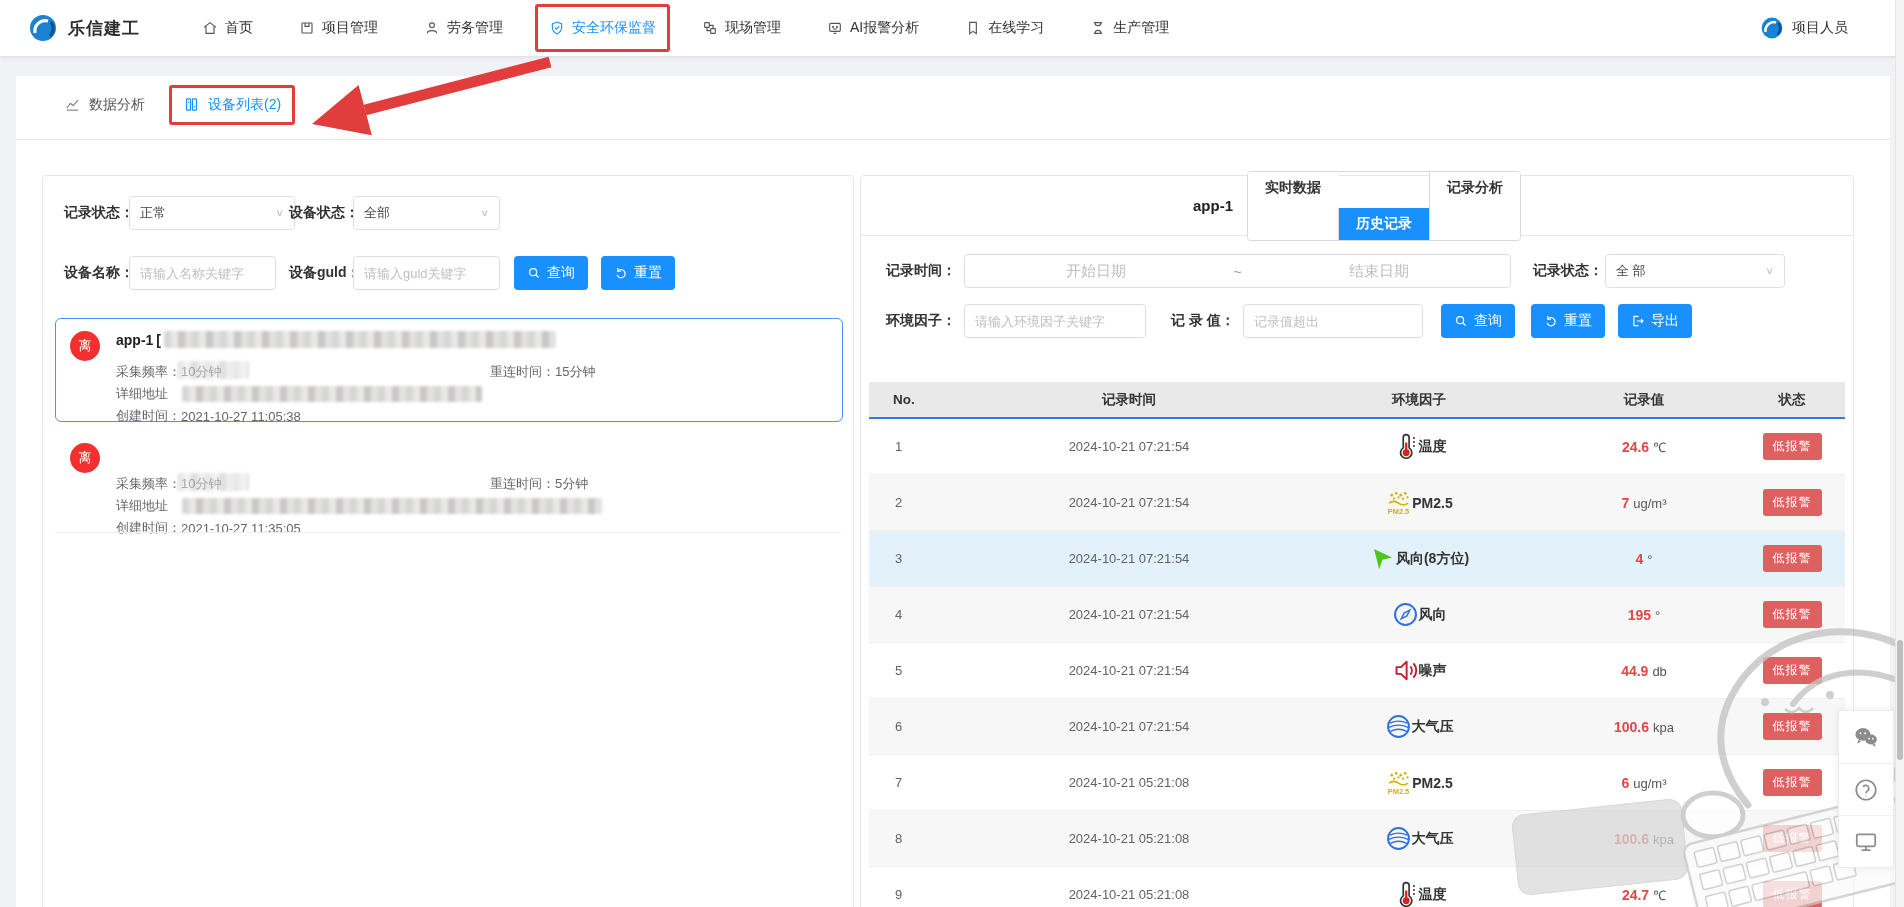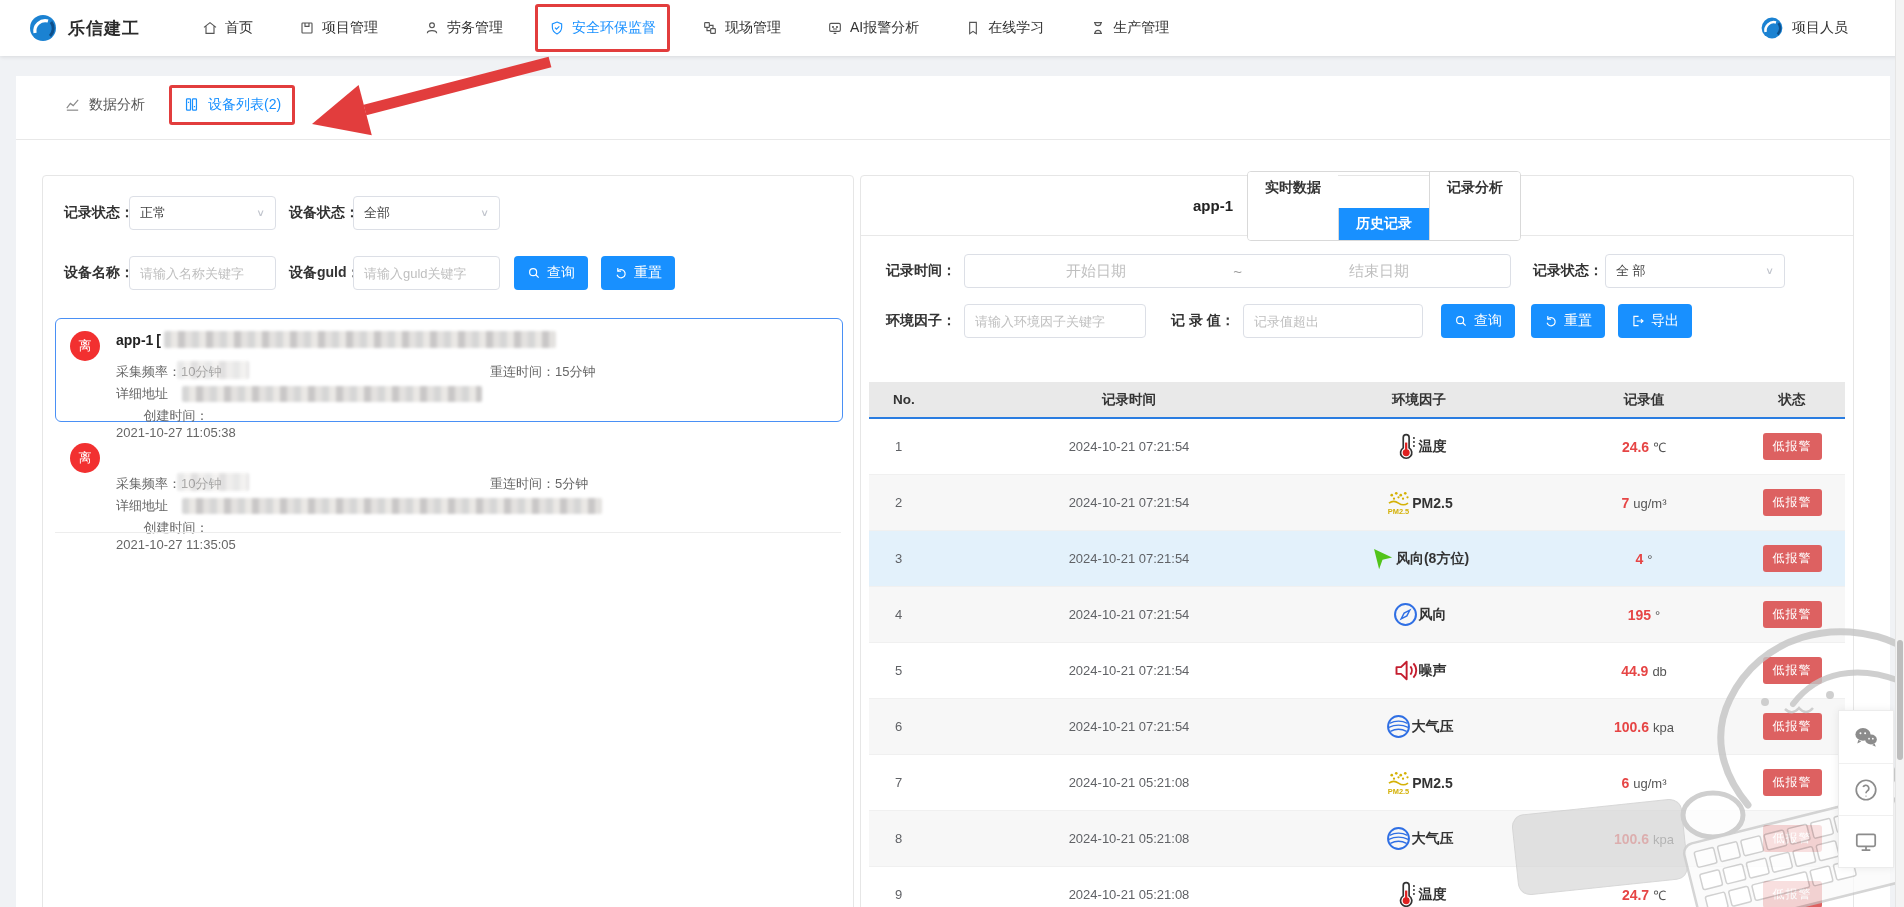--- a/index.html
+++ b/index.html
@@ -54,21 +54,21 @@
   .device.selected { border-color:#4a90f5; }
   .dbadge { position:absolute; left:14px; top:12px; width:30px; height:30px; border-radius:50%;
             background:#f23030; color:#fff; font-size:13px; display:flex; align-items:center; justify-content:center; }
   .d-title { position:absolute; left:60px; top:12px; display:flex; align-items:center; gap:3px;
              font-size:14px; font-weight:bold; color:#222; }
   .blur { display:inline-block; border-radius:2px; filter:blur(1.4px);
           background:repeating-linear-gradient(90deg,#d6d6d6 0 7px,#eae8e5 7px 14px,#c9c7c7 14px 21px,#e3e1df 21px 28px); }
   .t-blur { width:392px; height:17px; }
   .device:not(.selected) .t-blur { width:432px; }
   .d-line { position:absolute; left:60px; font-size:13px; color:#666; display:flex; align-items:center; }
-  .l1 { top:44px; } .l2 { top:66px; } .l3 { top:88px;flex-direction:column; }
+  .l1 { top:44px; } .l2 { top:66px; } .l3 { top:88px; }
   .freq-wrap { position:relative; display:inline-block; }
   .inline-blur { position:absolute; left:-4px; top:-2px; width:72px; height:18px; opacity:.55; }
   .recon { position:absolute; left:374px; white-space:nowrap; }
   .addr-blur { width:300px; height:16px; margin-left:14px; }
   .device:not(.selected) .addr-blur { width:420px; }
   .device-divider { position:absolute; left:12px; right:12px; top:356px; border-top:1px solid #ededed; }
 
   
   .hr-head { height:60px; border-bottom:1px solid #e8e8e8; display:flex; align-items:center; justify-content:center; gap:14px; }
   .hr-device { font-size:15px; font-weight:bold; color:#222; }
@@ -332,21 +332,21 @@
           <svg class="ticon">
             <use href="#devices-icon"></use>
           </svg>
           <span>设备列表(2)</span>
         </div>
 
     </div>
 
     <section class="card card-left">
       <span class="f-label" style="left:21px; top:28px;">记录状态：</span>
-      <div class="ctl sel" style="left:86px; top:20px; width:147px;">
+      <div class="ctl sel" style="left:86px; top:20px; width:166px;">
         <span>正常</span>
         <span class="chev">∨</span>
       </div>
       <span class="f-label" style="left:246px; top:28px;">设备状态：</span>
       <div class="ctl sel" style="left:310px; top:20px; width:147px;">
         <span>全部</span>
         <span class="chev">∨</span>
       </div>
 
       <span class="f-label" style="left:21px; top:88px;">设备名称：</span>

